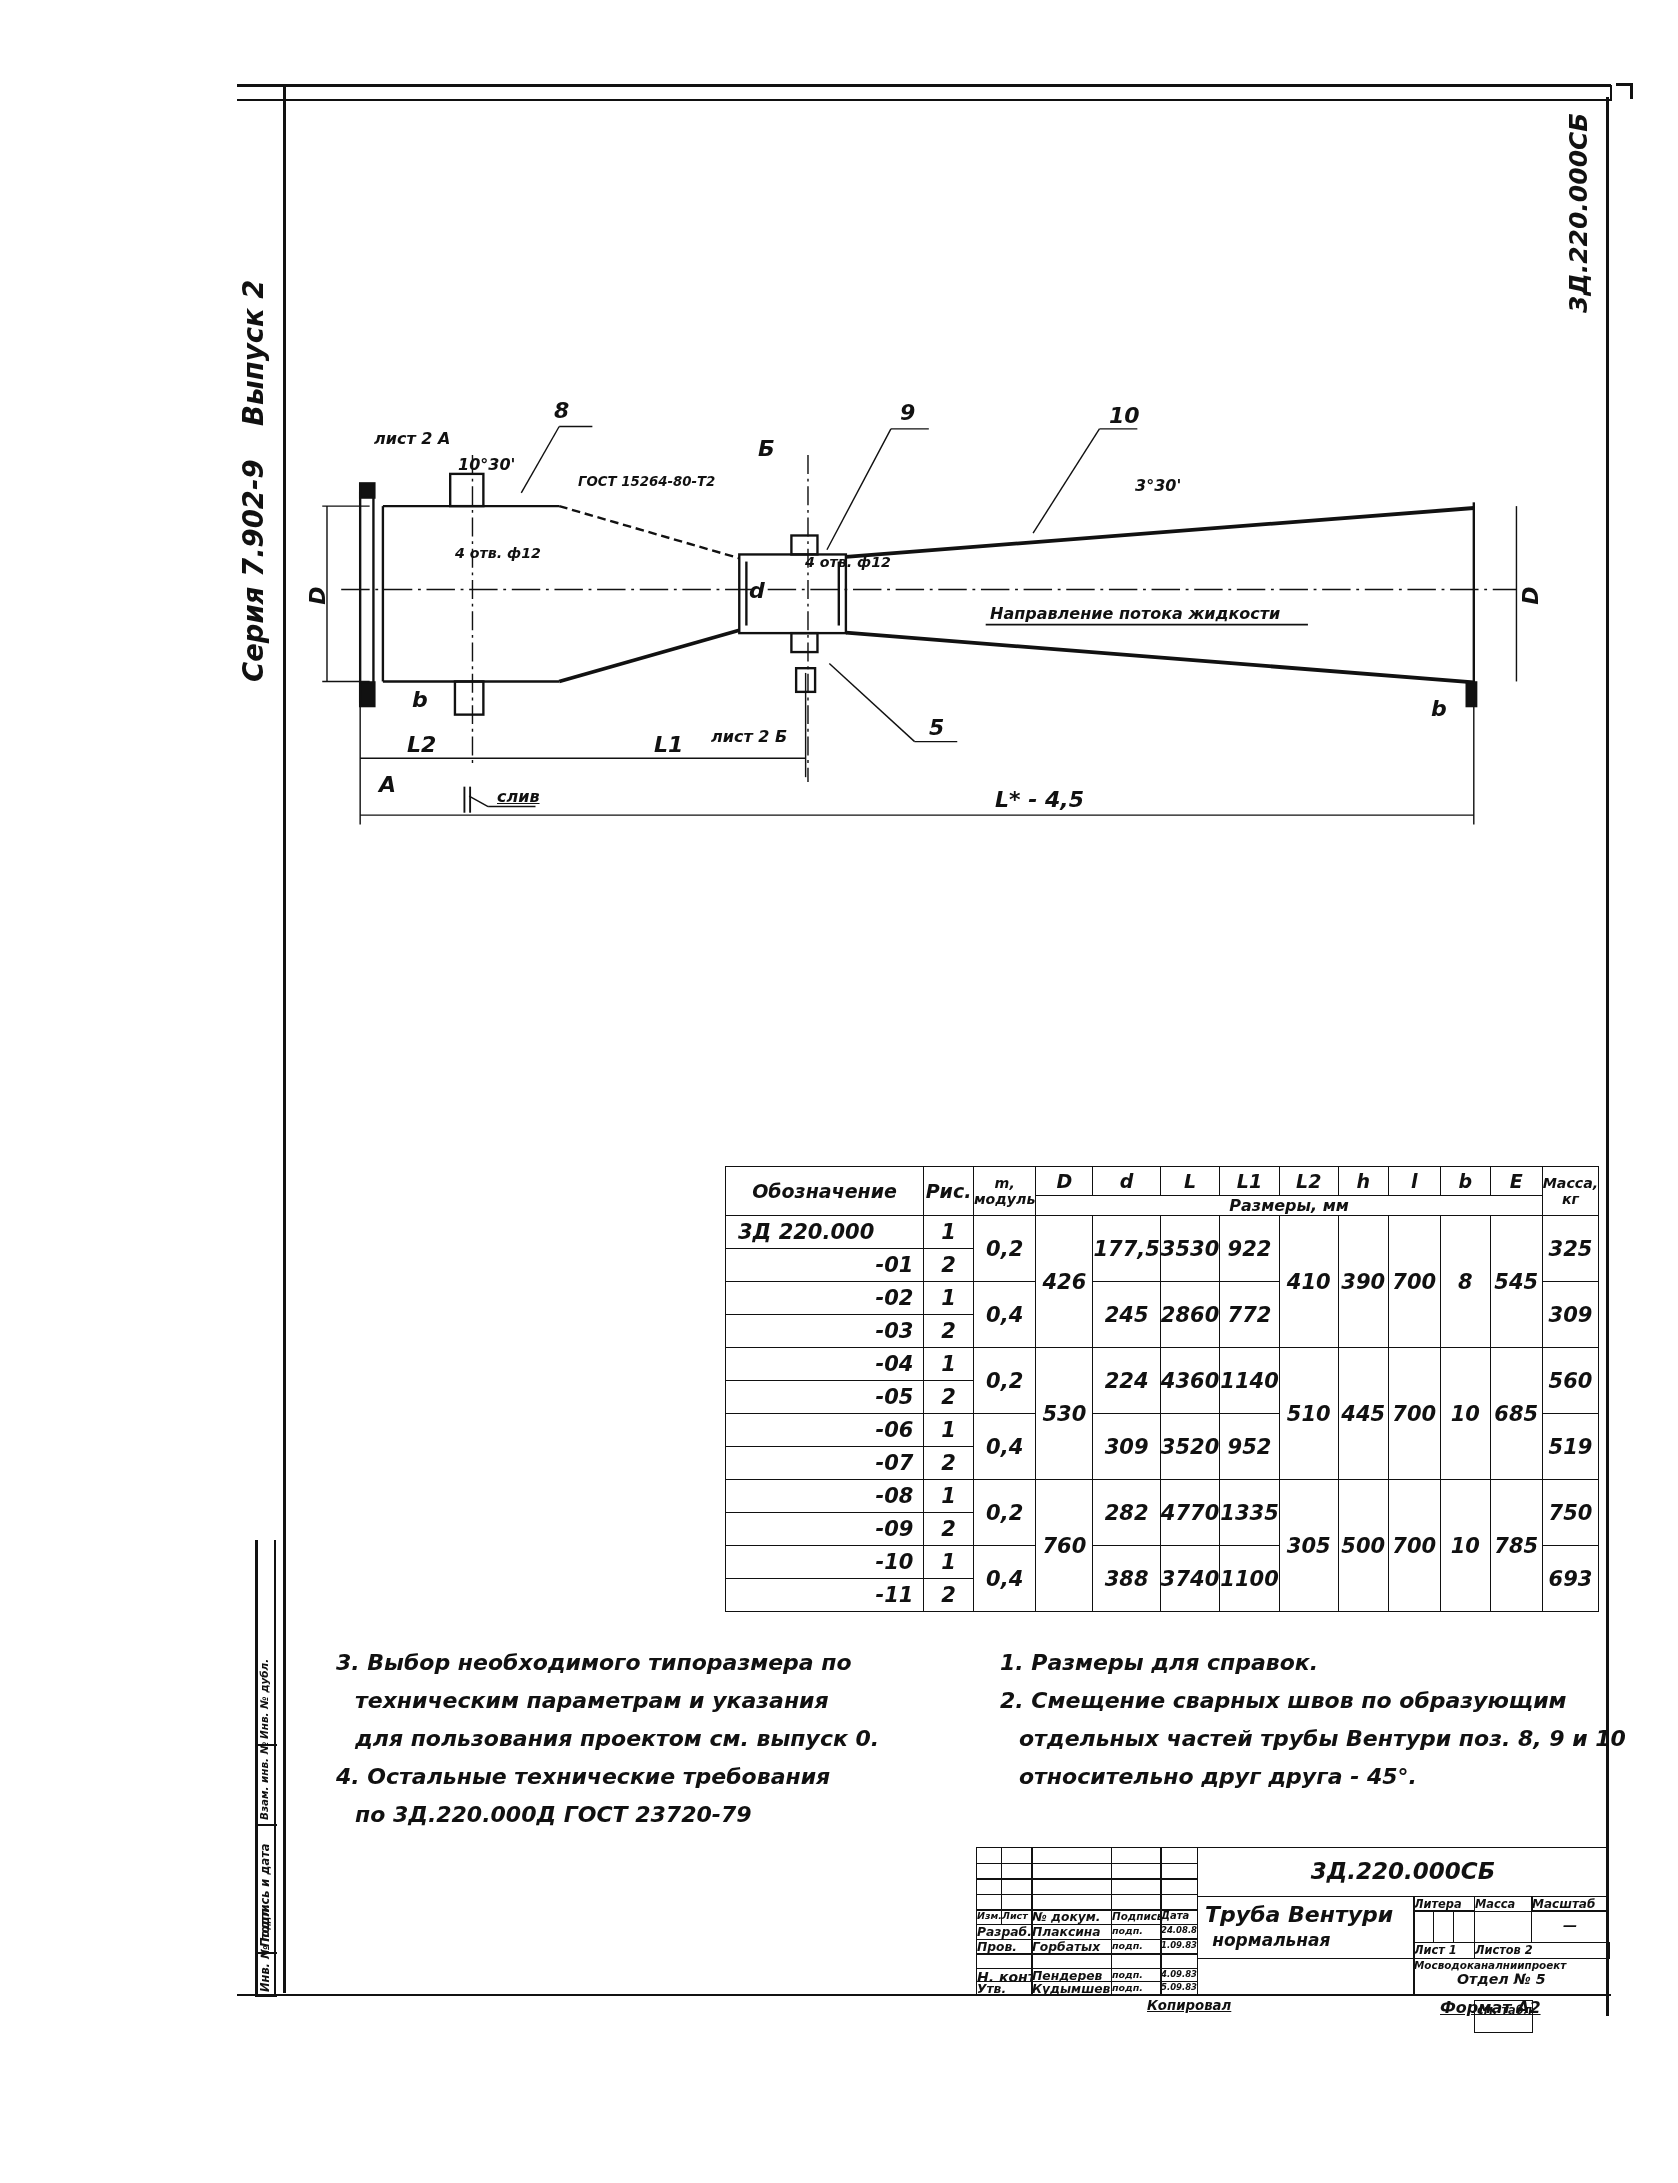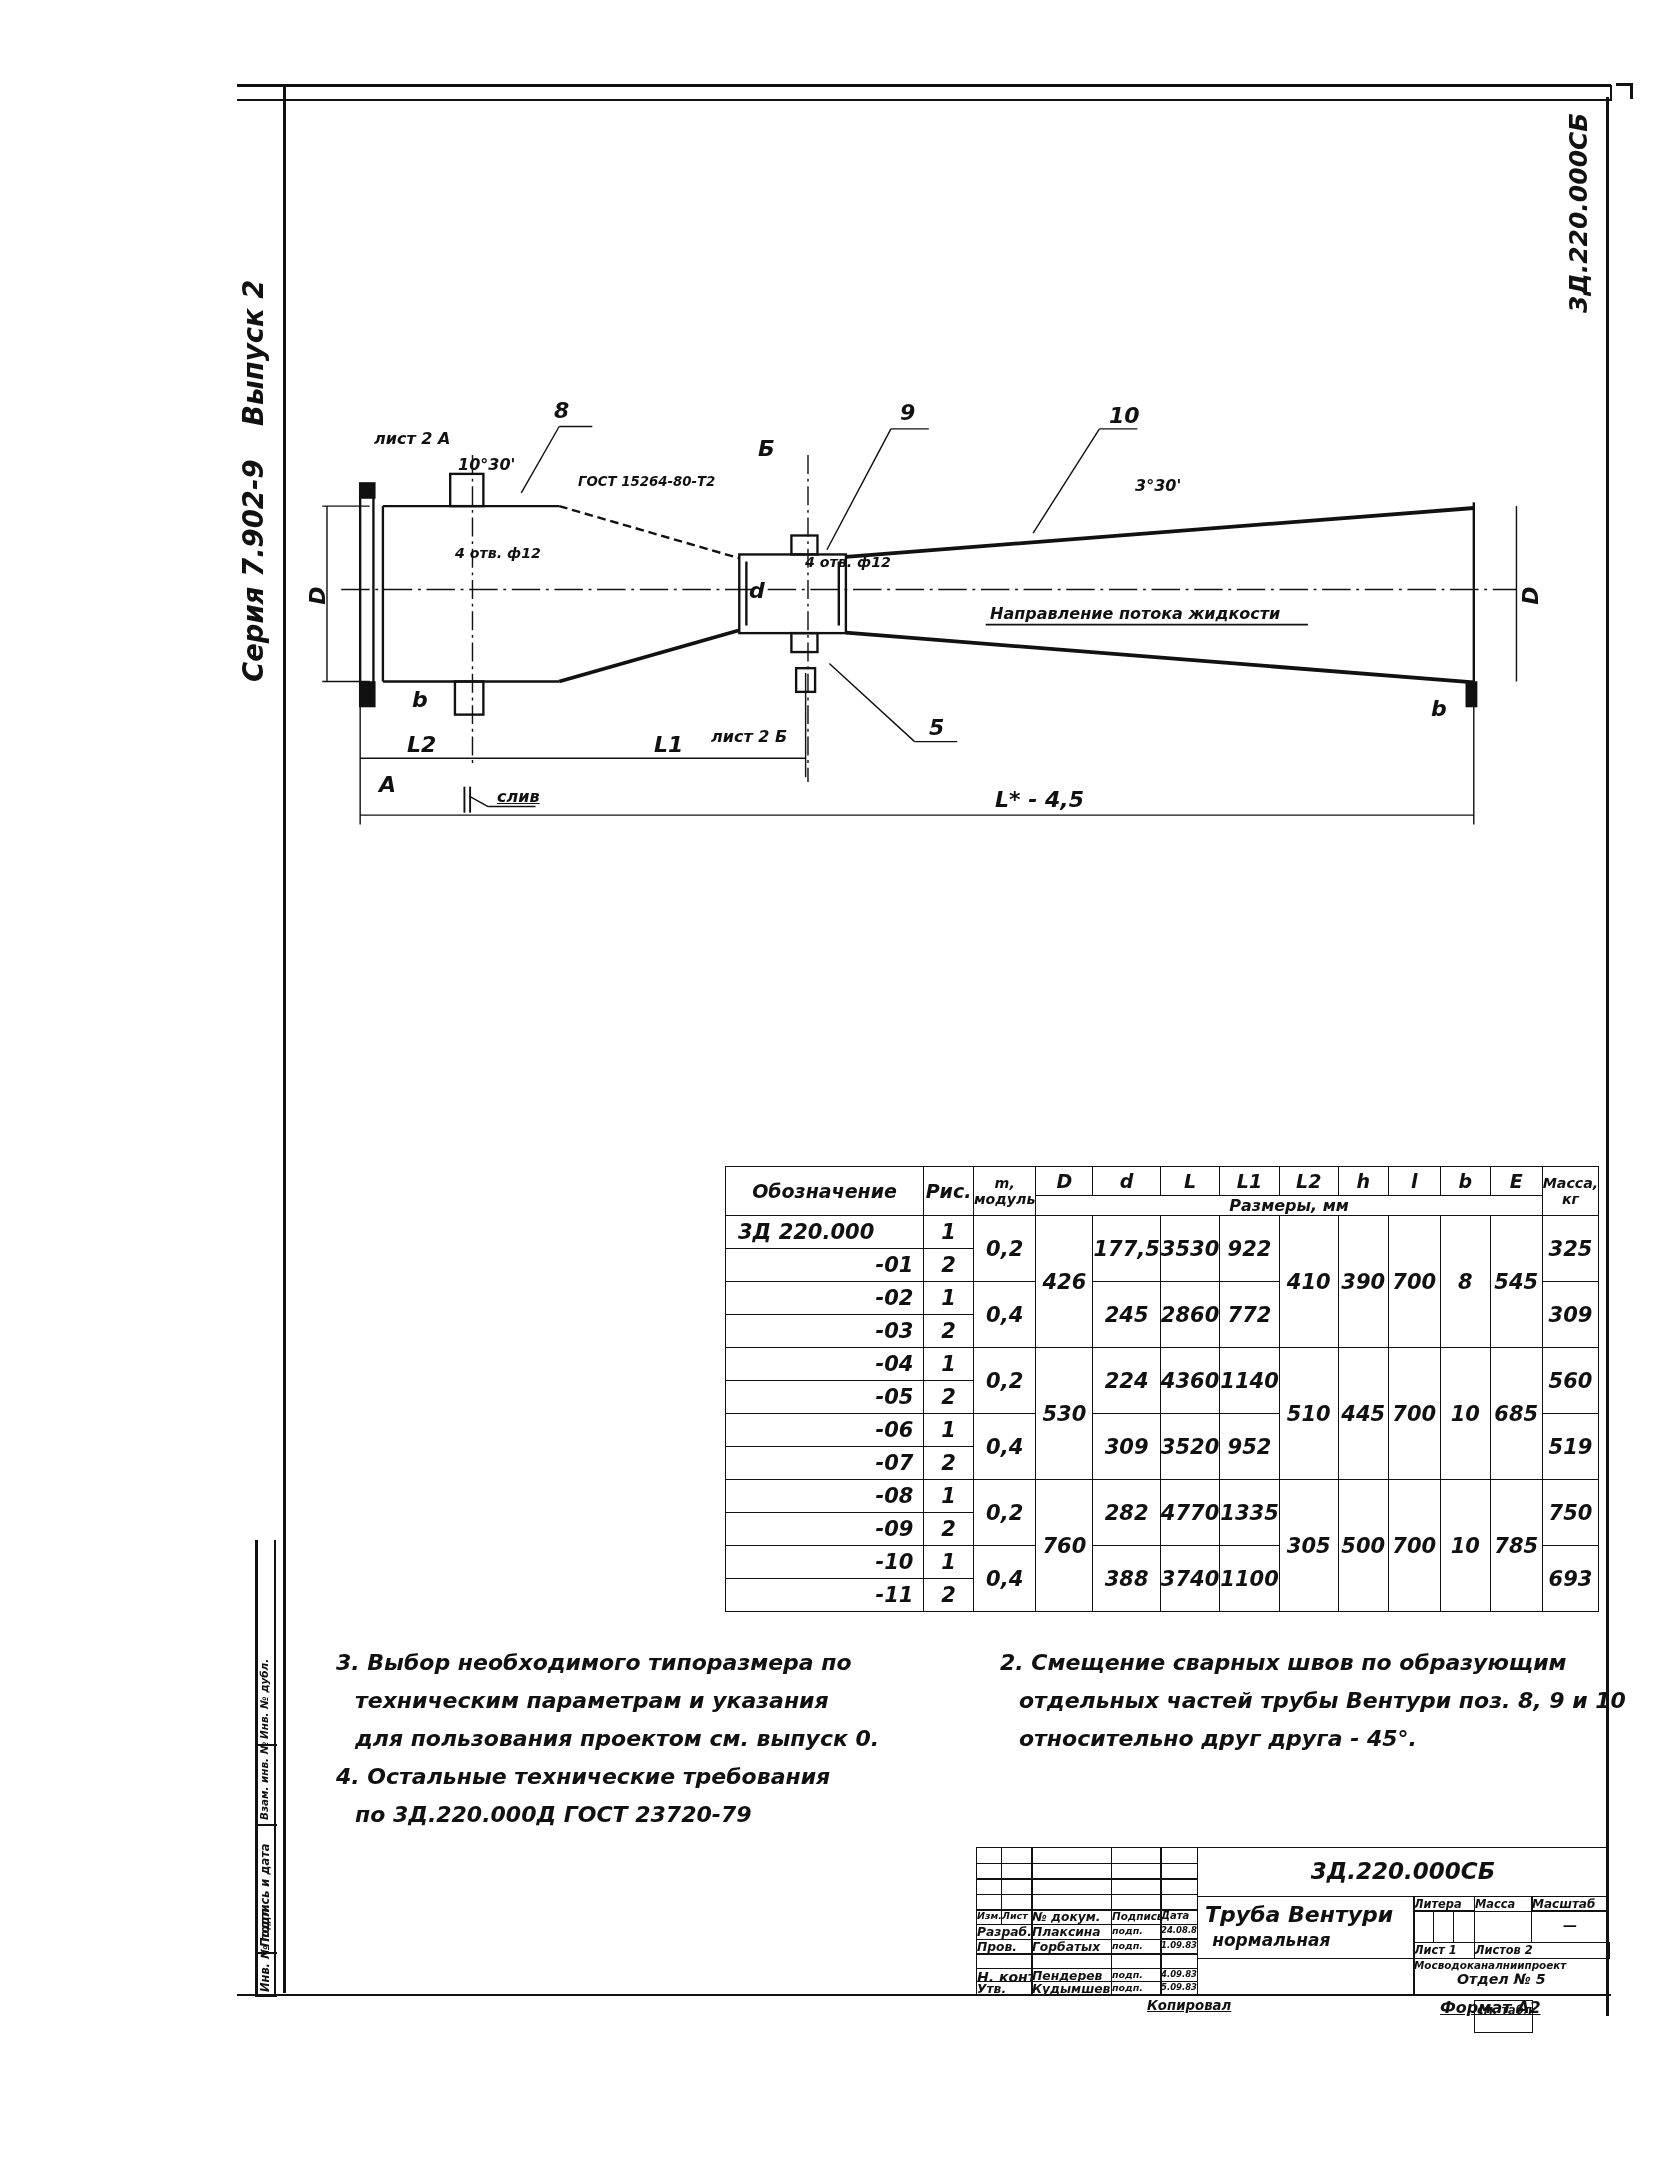--- a/index.html
+++ b/index.html
@@ -273,20 +273,21 @@
   </table>
 
 <div class="notes hand" style="left:336px;top:1644px;">
   <p>3. Выбор необходимого типоразмера по</p>
   <p style="padding-left:19px">техническим параметрам и указания</p>
   <p style="padding-left:19px">для пользования проектом см. выпуск 0.</p>
   <p>4. Остальные технические требования</p>
   <p style="padding-left:19px">по 3Д.220.000Д ГОСТ 23720-79</p>
 </div>
 <div class="notes hand" style="left:1000px;top:1644px;">
+  <p>1. Размеры для справок.</p>
   <p>2. Смещение сварных швов по образующим</p>
   <p style="padding-left:19px">отдельных частей трубы Вентури поз. 8, 9 и 10</p>
   <p style="padding-left:19px">относительно друг друга - 45°.</p>
 </div>
 
 <div>
 
   <div class="tb-cell" style="left:976px;top:1847px;width:26px;height:17px;"></div>
   <div class="tb-cell" style="left:1001px;top:1847px;width:32px;height:17px;"></div>
   <div class="tb-cell" style="left:1031px;top:1847px;width:81px;height:17px;"></div>

